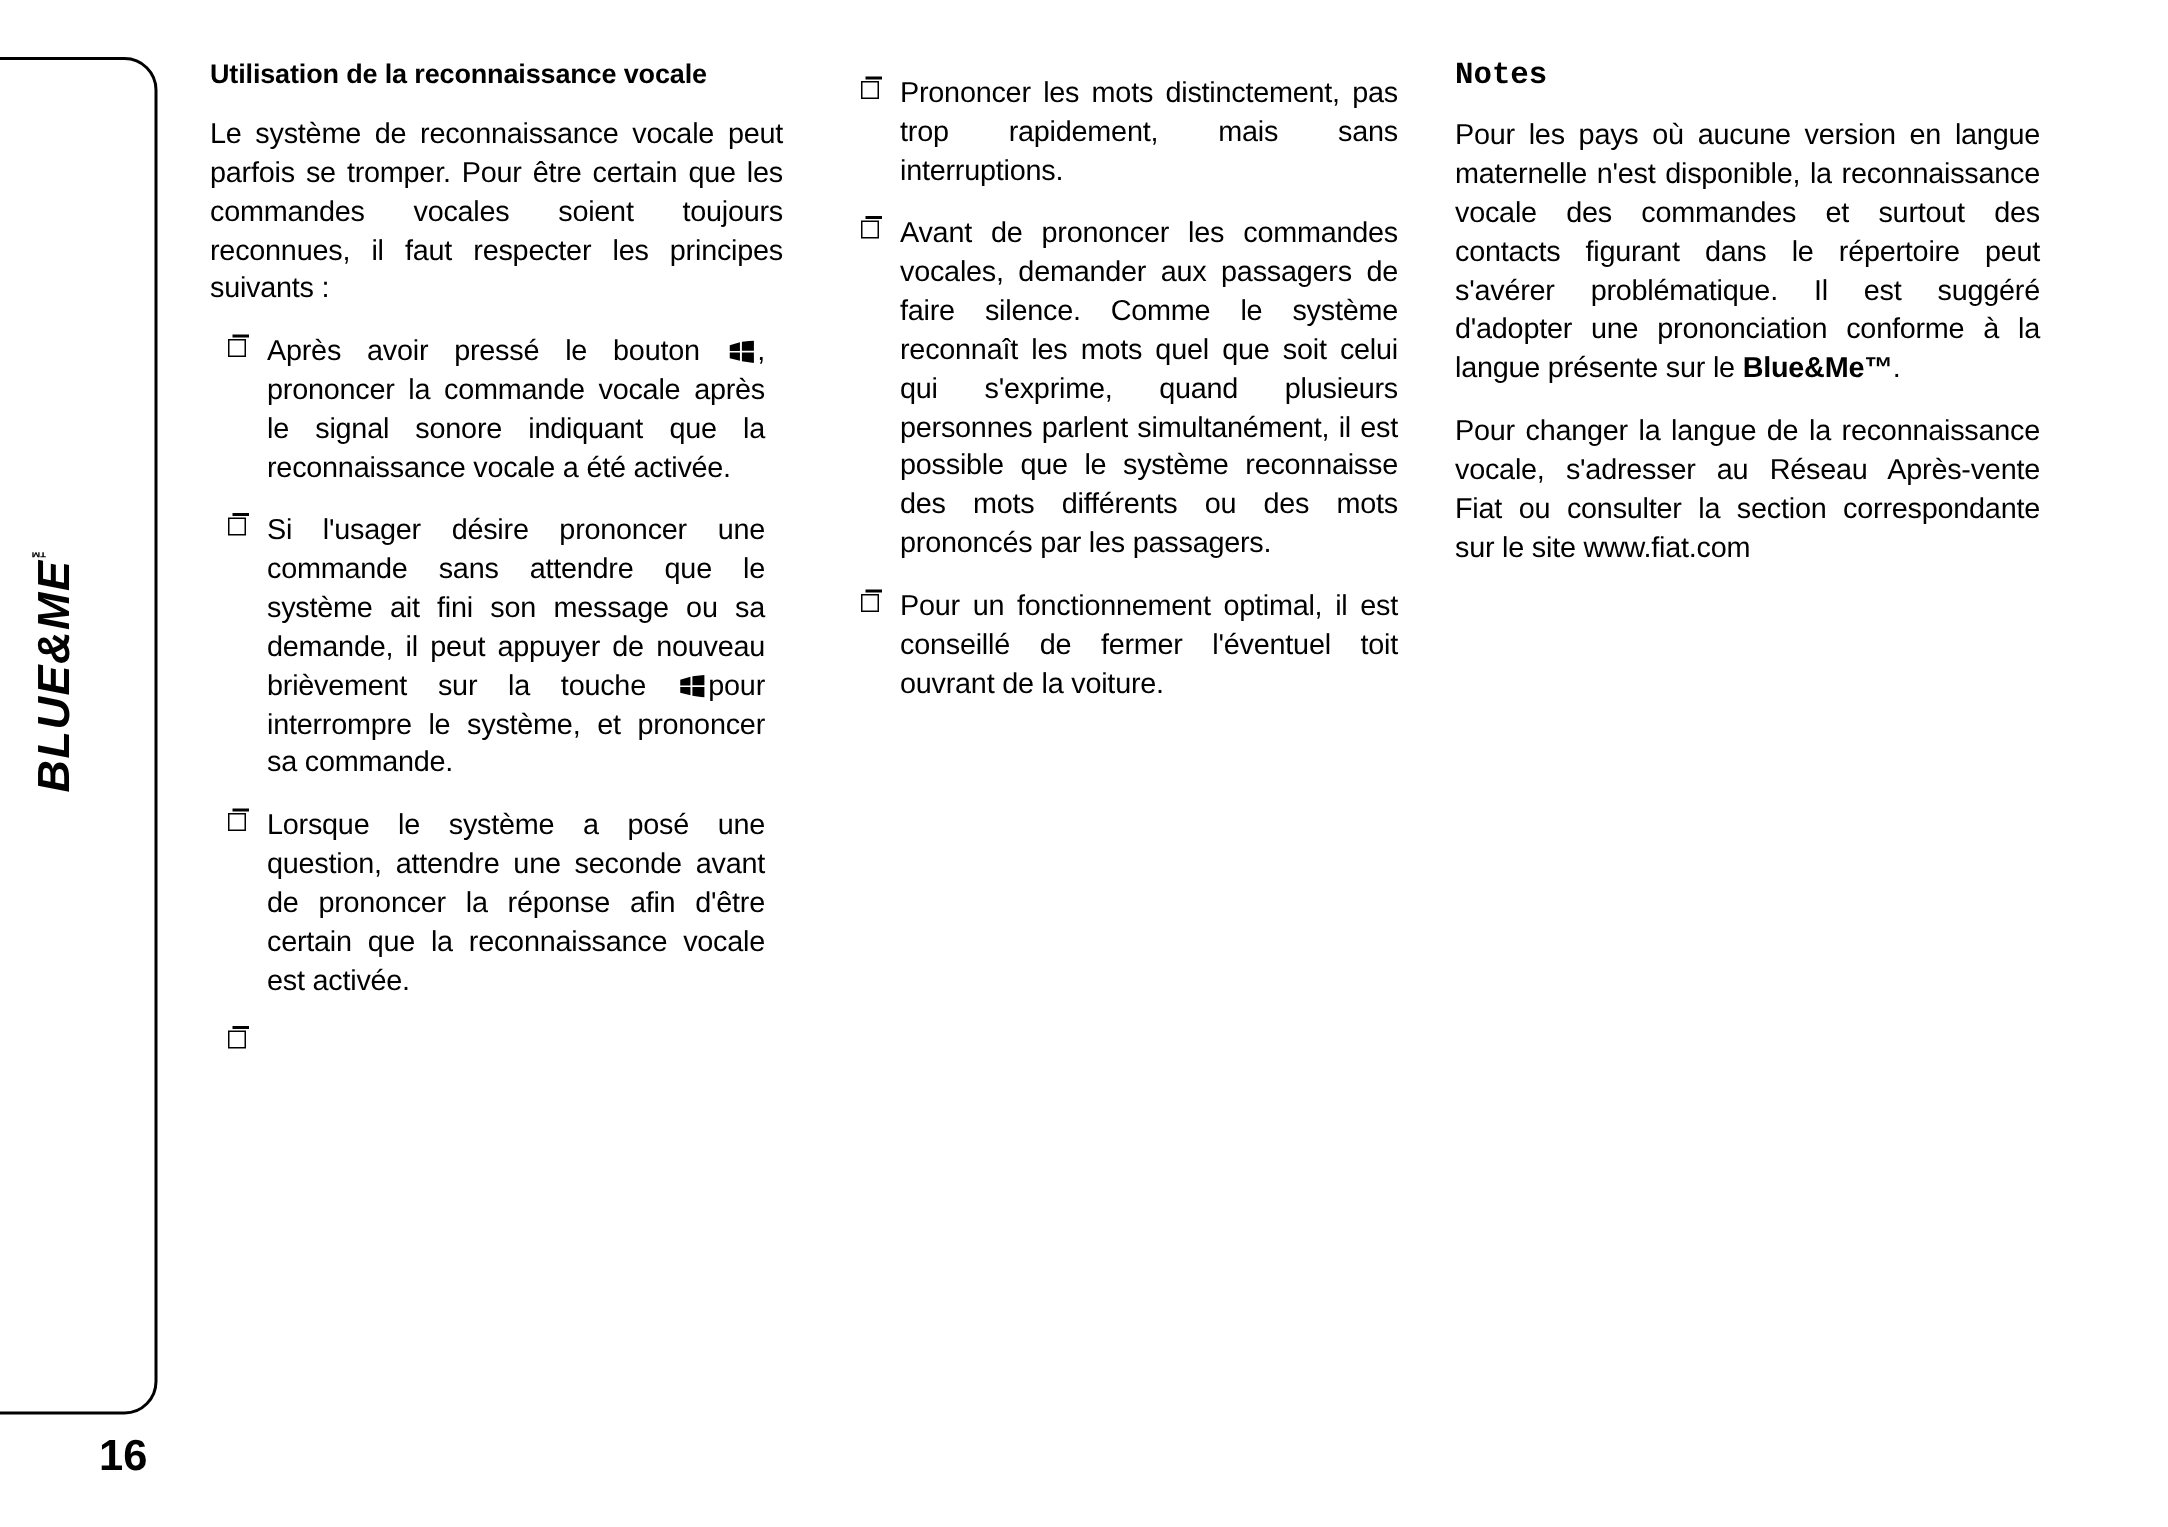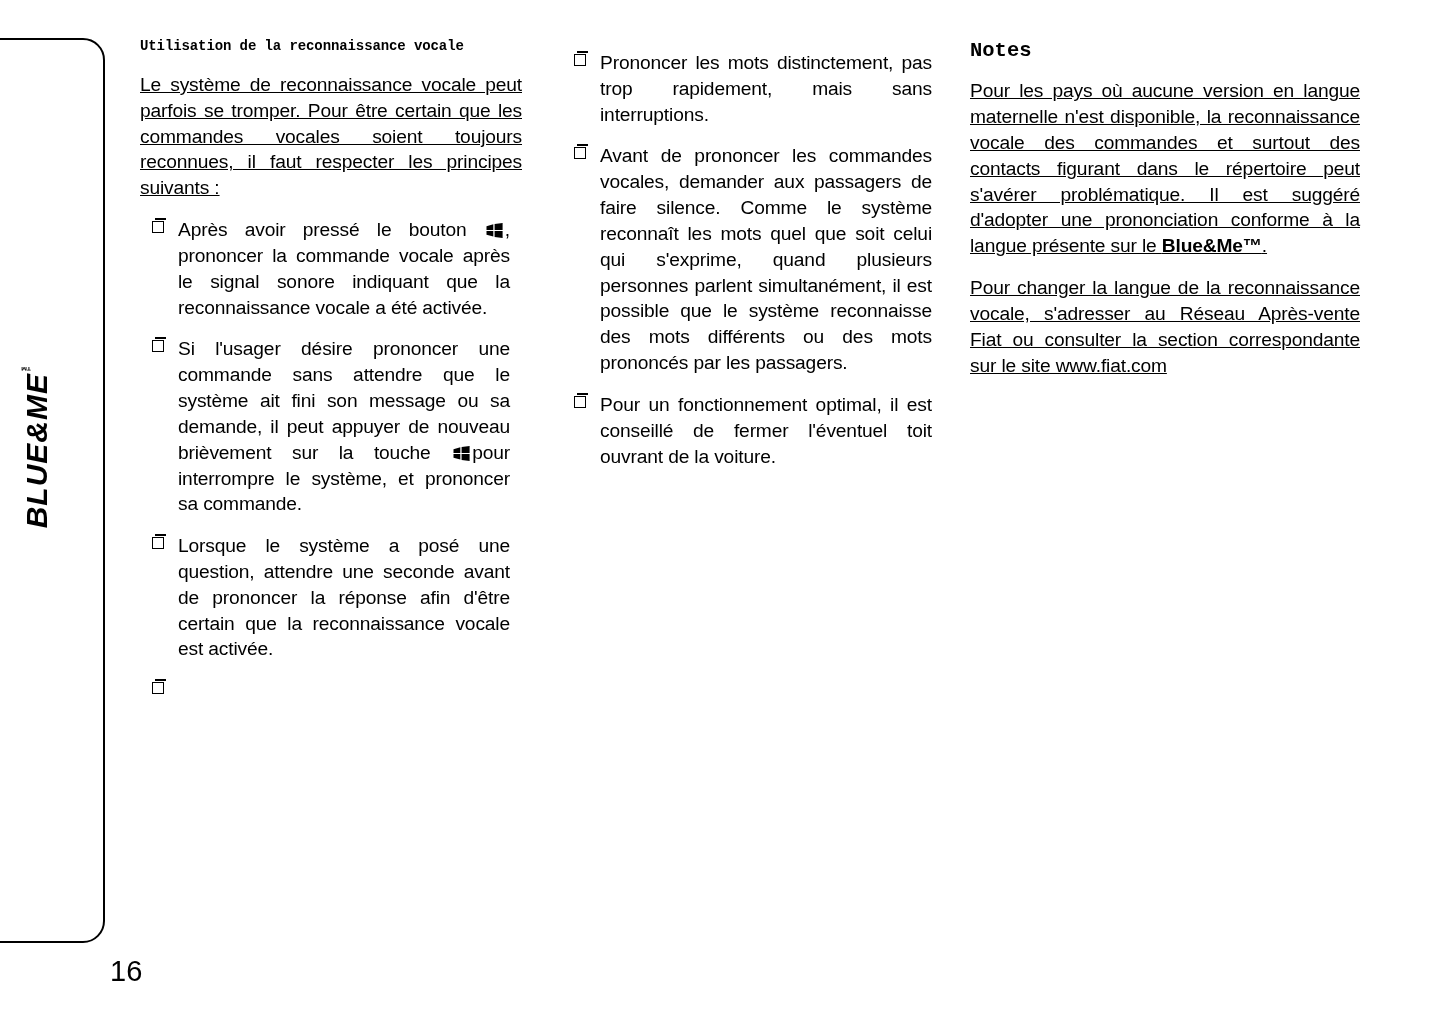--- a/index.html
+++ b/index.html
@@ -44,65 +44,63 @@
   .side-tab-tm {
     font-size: 11px;
     vertical-align: super;
   }
 
   .page-number {
     position: absolute;
     left: 66px;
     top: 955px;
     font-family: "Liberation Sans", sans-serif;
-    font-weight: normal;
+    font-weight: bold;
     font-size: 29px;
-    margin-left: 44px;
   }
 
   
   .columns {
     position: absolute;
     left: 140px;
     top: 38px;
     width: 1245px;
     height: 930px;
   }
   .col {
     position: absolute;
     top: 0;
     width: 382px;
   }
   .col-1 { left: 0px; }
   .col-2 { left: 422px; }
   .col-3 { left: 830px; width: 390px; }
 
   h2.section-title {
-    font-family: Liberation Mono, monospace;
-    font-size: 14px;
+    font-family: Liberation Sans, sans-serif;
+    font-size: 18px;
     font-weight: bold;
     margin: 0 0 16px 0;
     line-height: 1.28;
     letter-spacing: -0.1px;
   }
   h2.notes-title {
     font-family: Liberation Mono, monospace;
     font-size: 20.5px;
     font-weight: bold;
     margin: 0 0 14px 0;
     line-height: 1.28;
   }
 
   p.para {
     font-size: 19.2px;
     line-height: 1.345;
     margin: 0 0 16px 0;
     text-align: justify;
     letter-spacing: -0.15px;
-    text-decoration: underline;
   }
   p.para:last-child { margin-bottom: 0; }
 
   ul.bullets {
     list-style: none;
     margin: 12px;
     padding: 0;
   }
   ul.bullets li {
     position: relative;

